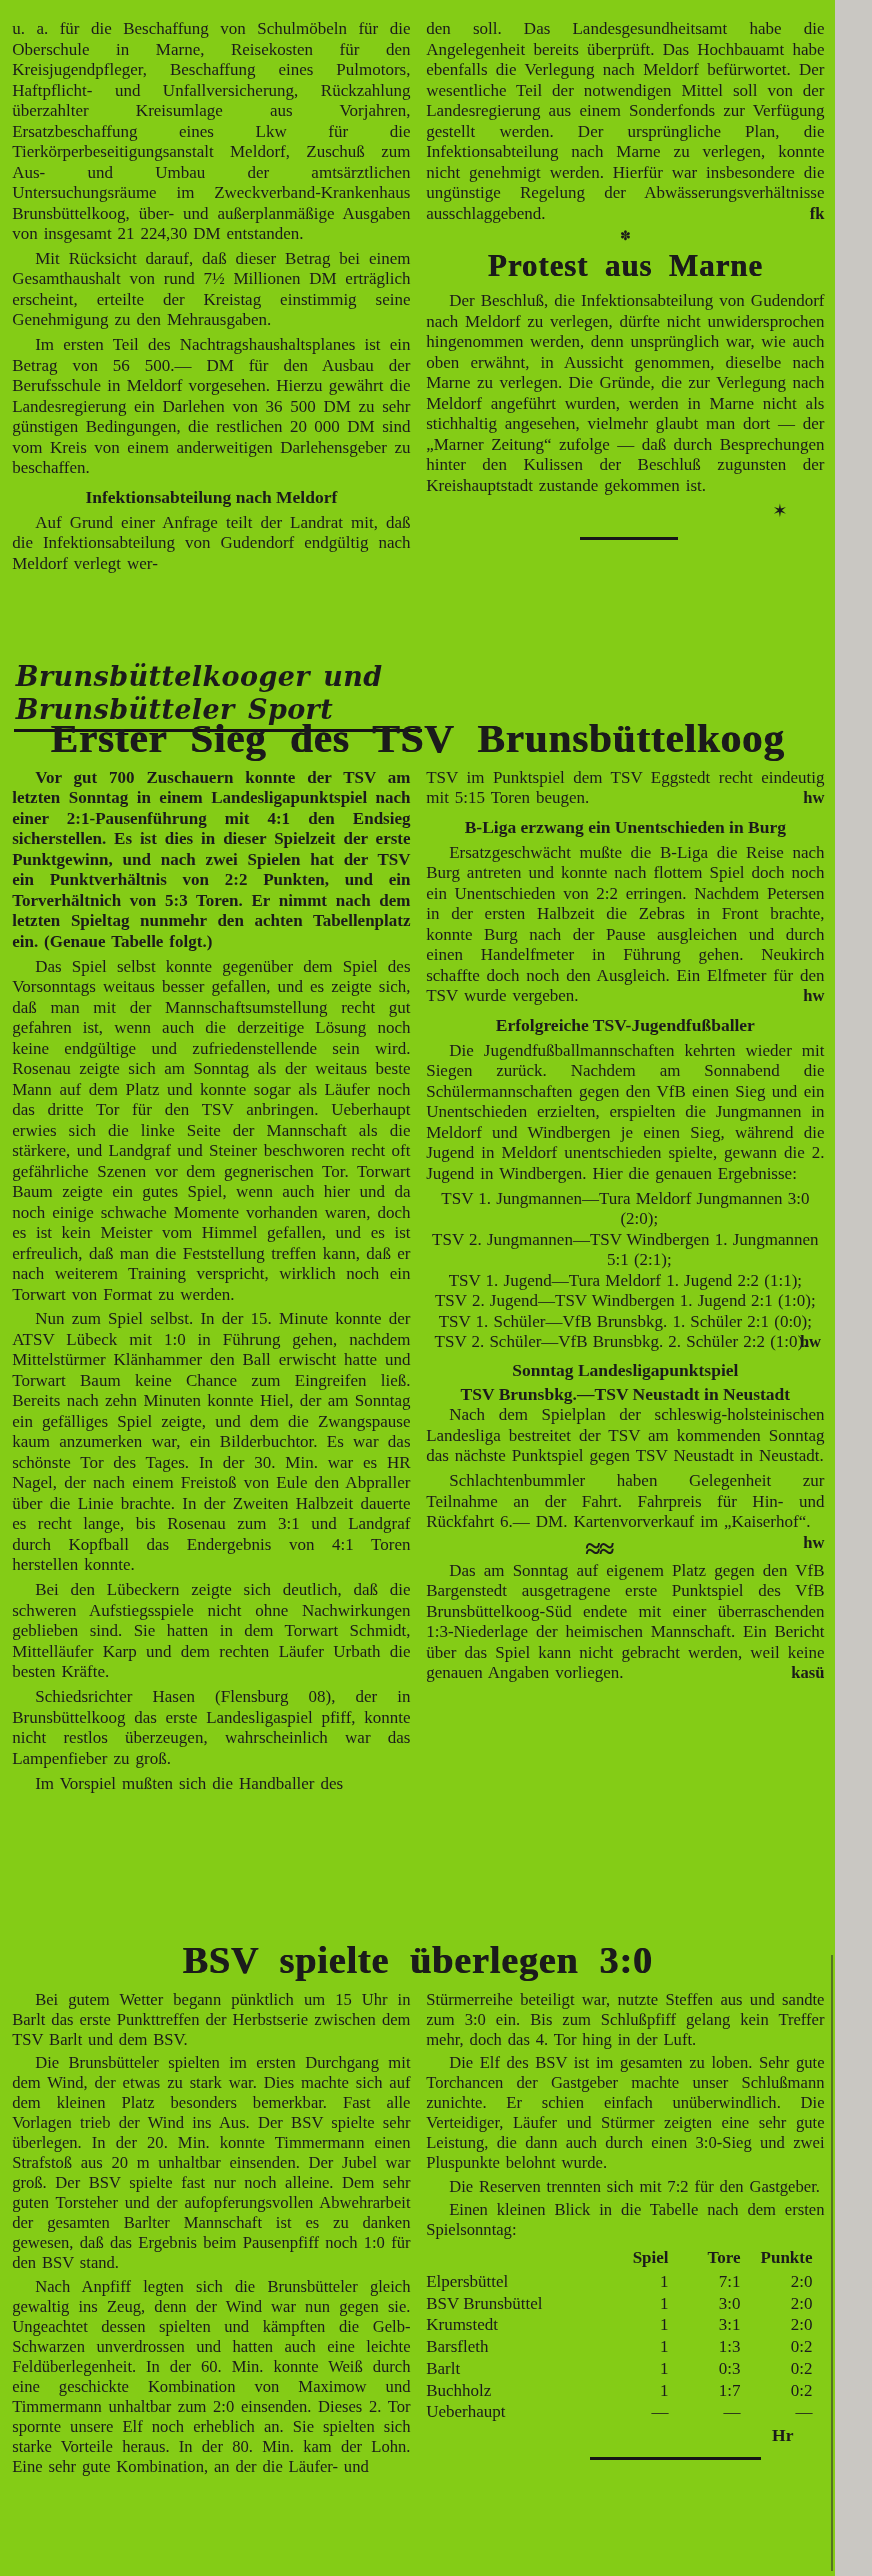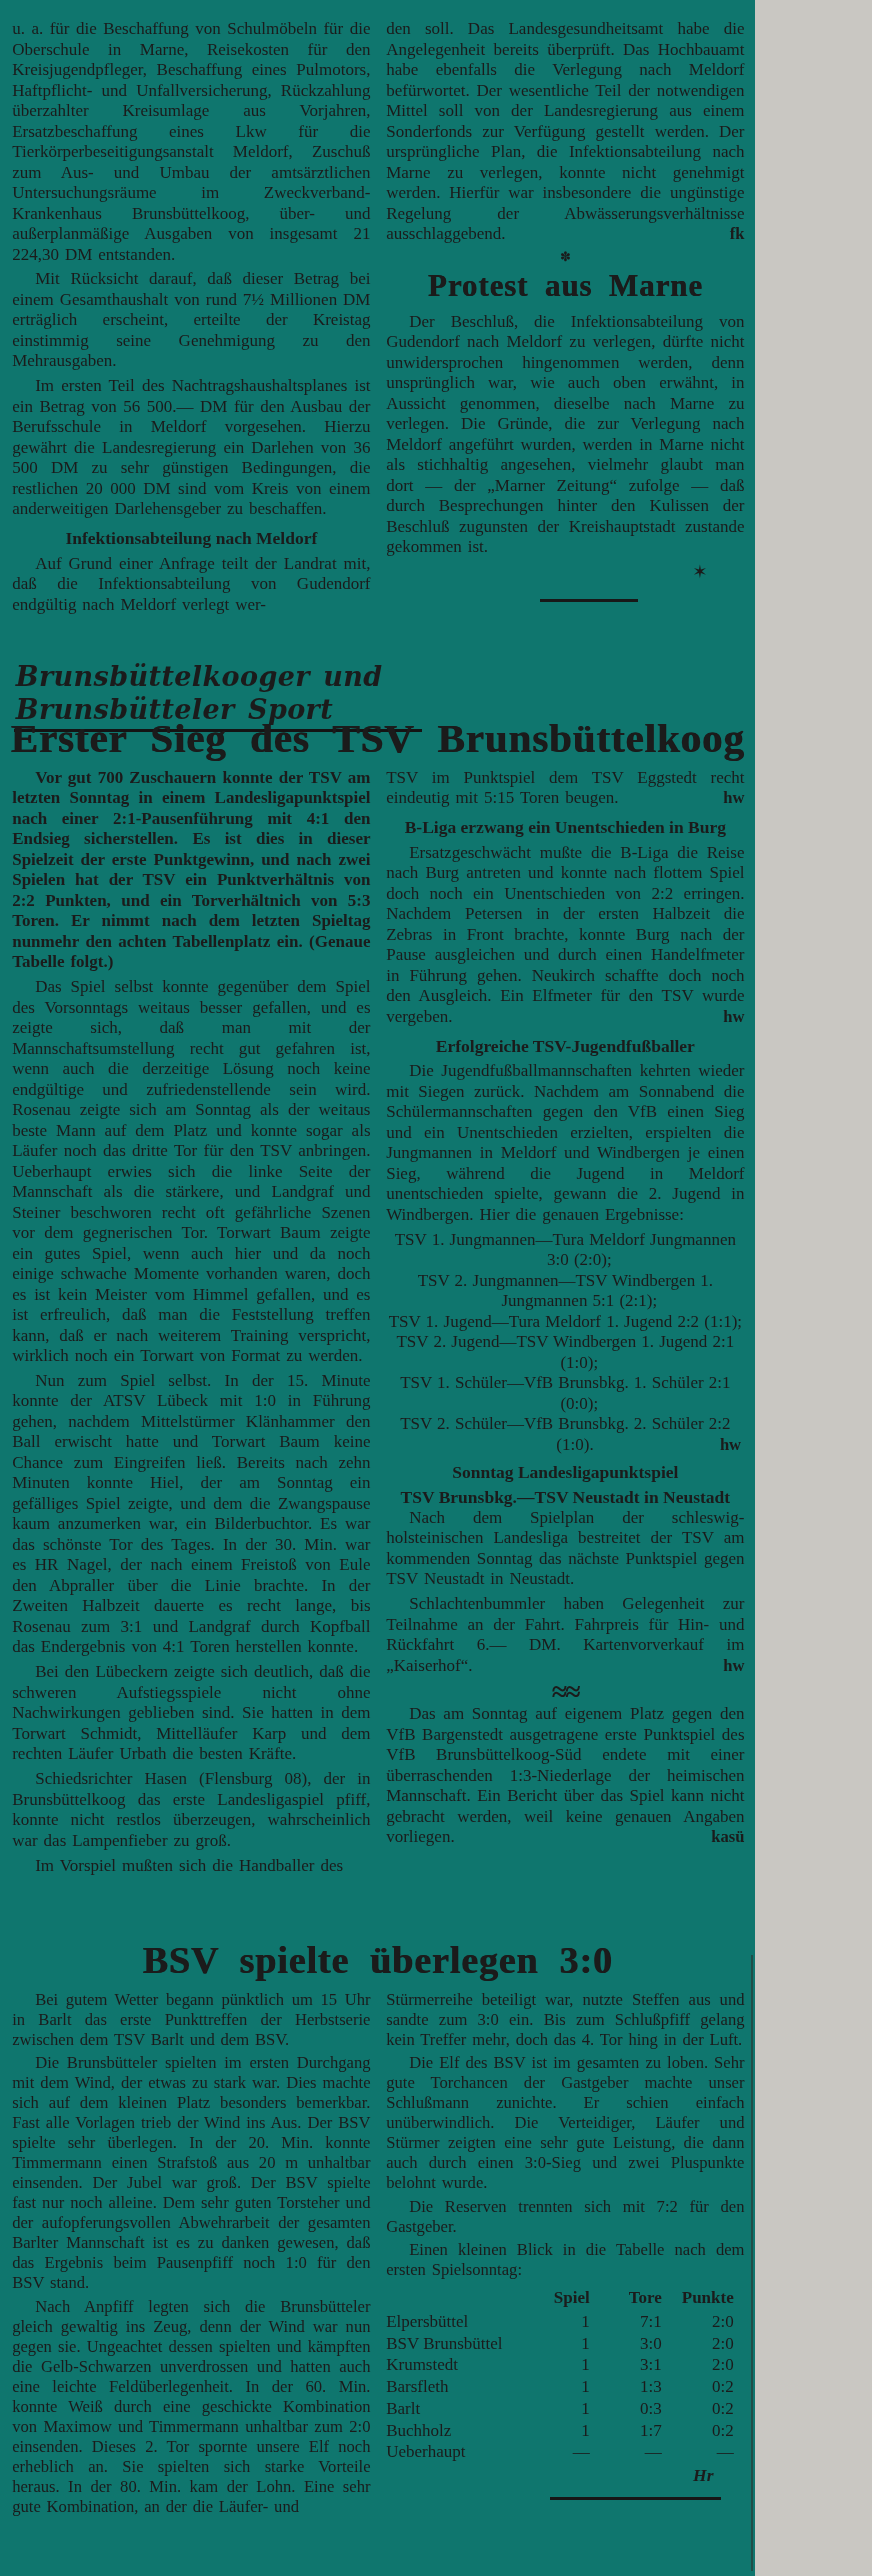--- a/index.html
+++ b/index.html
@@ -2,22 +2,22 @@
 <html style="font-size:14px"><head>
 <meta charset="utf-8">
 <style>
   html,body{margin:0;padding:0;}
   body{
     width:873px;height:2576px;
     background:#c9c7c2;
     font-family:"Liberation Serif","DejaVu Serif",serif;
   }
   .page{
-    position:relative;width:755px;height:2576px;overflow:hidden;
-    background:#0f766e;color:#1b1b1b;box-sizing:border-box;
+    position:relative;width:835px;height:2576px;overflow:hidden;
+    background:#84cc16;color:#1b1b1b;box-sizing:border-box;
   }
   .section{display:flex;gap:15.7px;padding:0 10.5px 0 12.2px;box-sizing:border-box;overflow:hidden;}
   .col{width:50%;box-sizing:border-box;}
   .top{height:653px;padding-top:19px;}
   .cols1{height:1161px;}
   .cols2{height:600px;}
 
   .body{
     margin:0 0 4.4px 0;font-size:17px;line-height:20.5px;
     text-align:justify;text-indent:23px;word-spacing:1.7px;
@@ -71,21 +71,21 @@
   .wave{
     text-align:center;font-size:28px;line-height:21px;font-weight:bold;
     margin:5.2px 0 1.7px 0;letter-spacing:-1.7px;
   }
 
   .league-table{width:97%;border-collapse:collapse;margin:7px 0 0 0;font-size:17px;}
   .league-table th{font-weight:bold;text-align:center;padding:0.9px 0 2.6px 0;font-size:17px;}
   .league-table td{padding:0.9px 0;line-height:20px;}
   .league-table .club{text-align:left;}
   .league-table .num{text-align:right;width:72px;}
-  .sig-row{text-align:right;font-weight:bold;font-size:17.5px;padding:1.7px 31px 0 0;font-style:italic;}
+  .sig-row{text-align:right;font-weight:bold;font-size:17.5px;padding:1.7px 31px 0 0;}
   .rule-bottom{width:171px;border-top:3.5px solid #161616;margin:10.5px 0 0 164px;}
 
   .edge-line{position:absolute;right:1.7px;top:1955px;width:2.6px;height:616px;background:rgba(45,45,42,0.55);}
 </style>
 </head>
 <body>
 
 <div class="page">
 
   <div class="section top">

